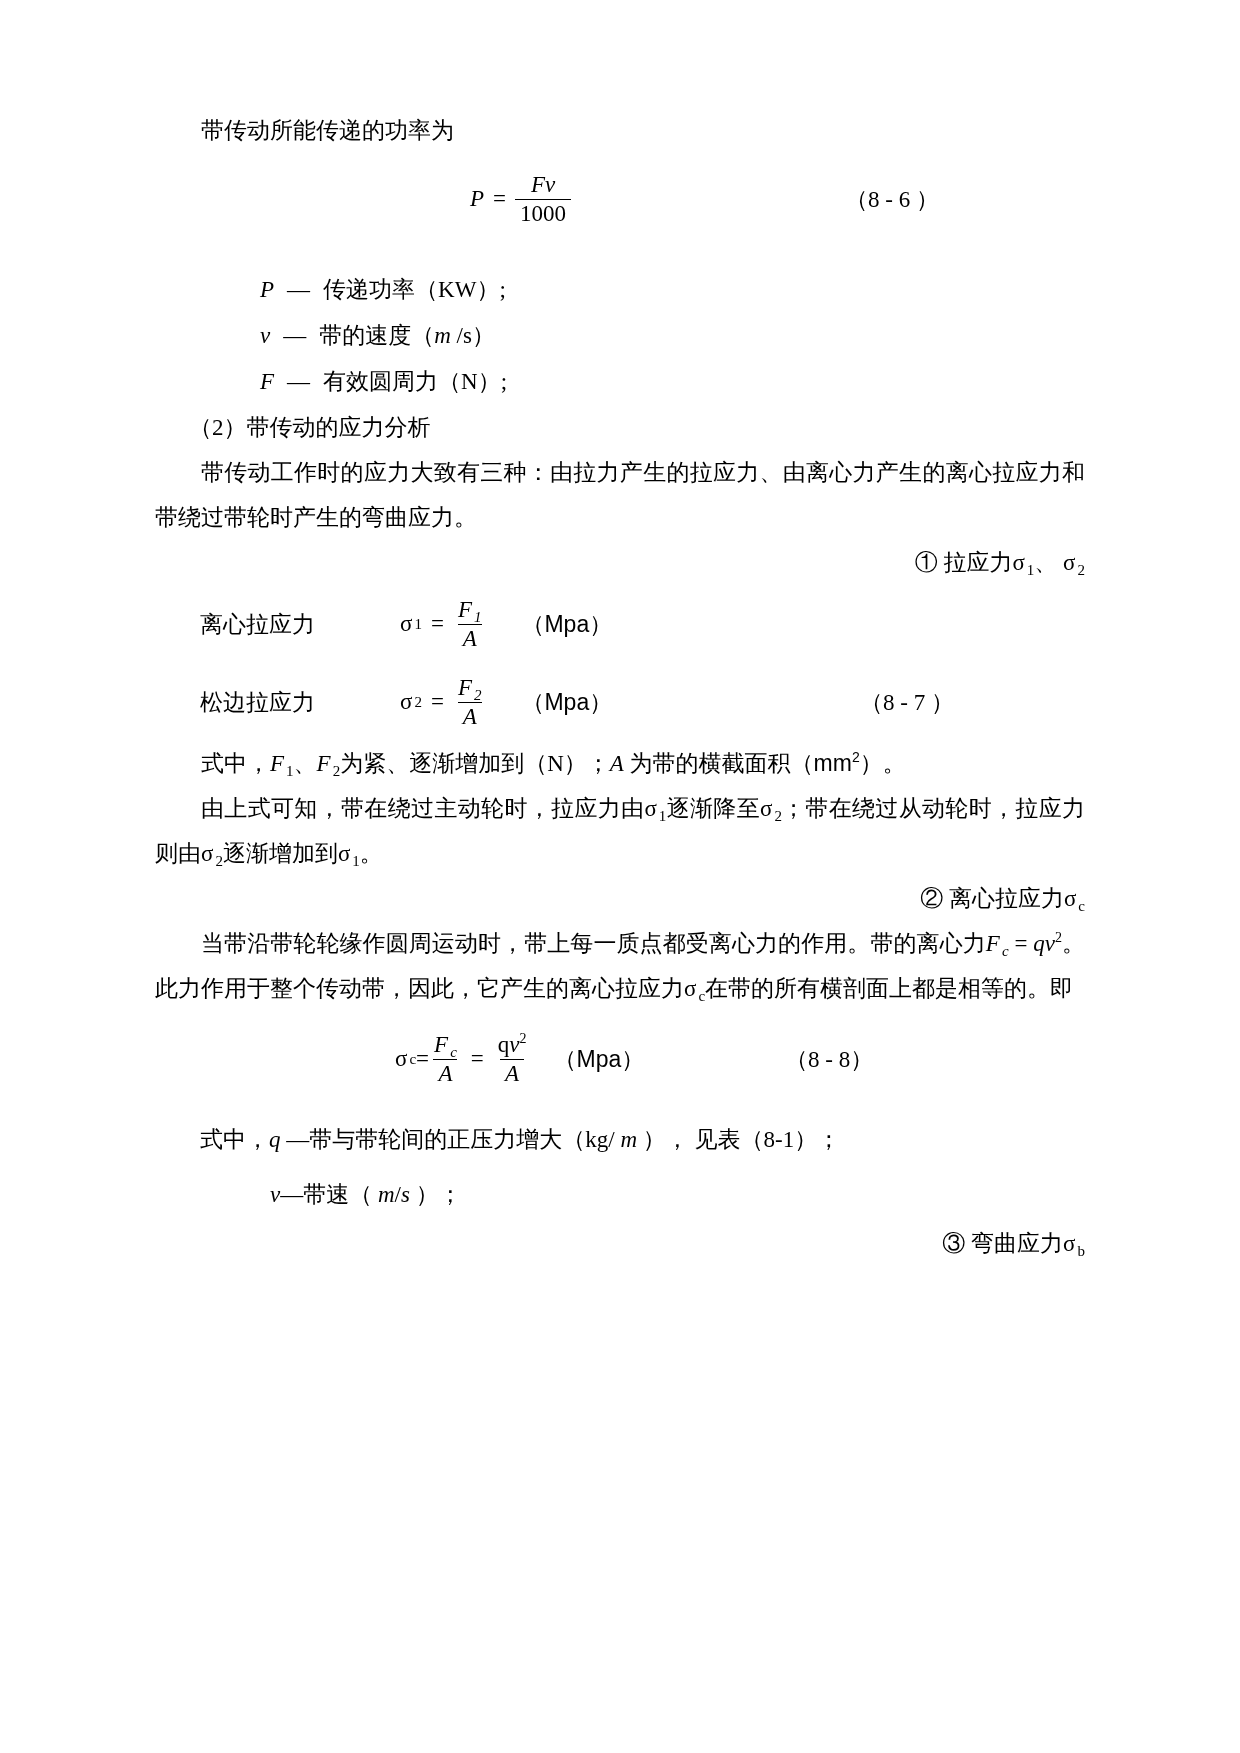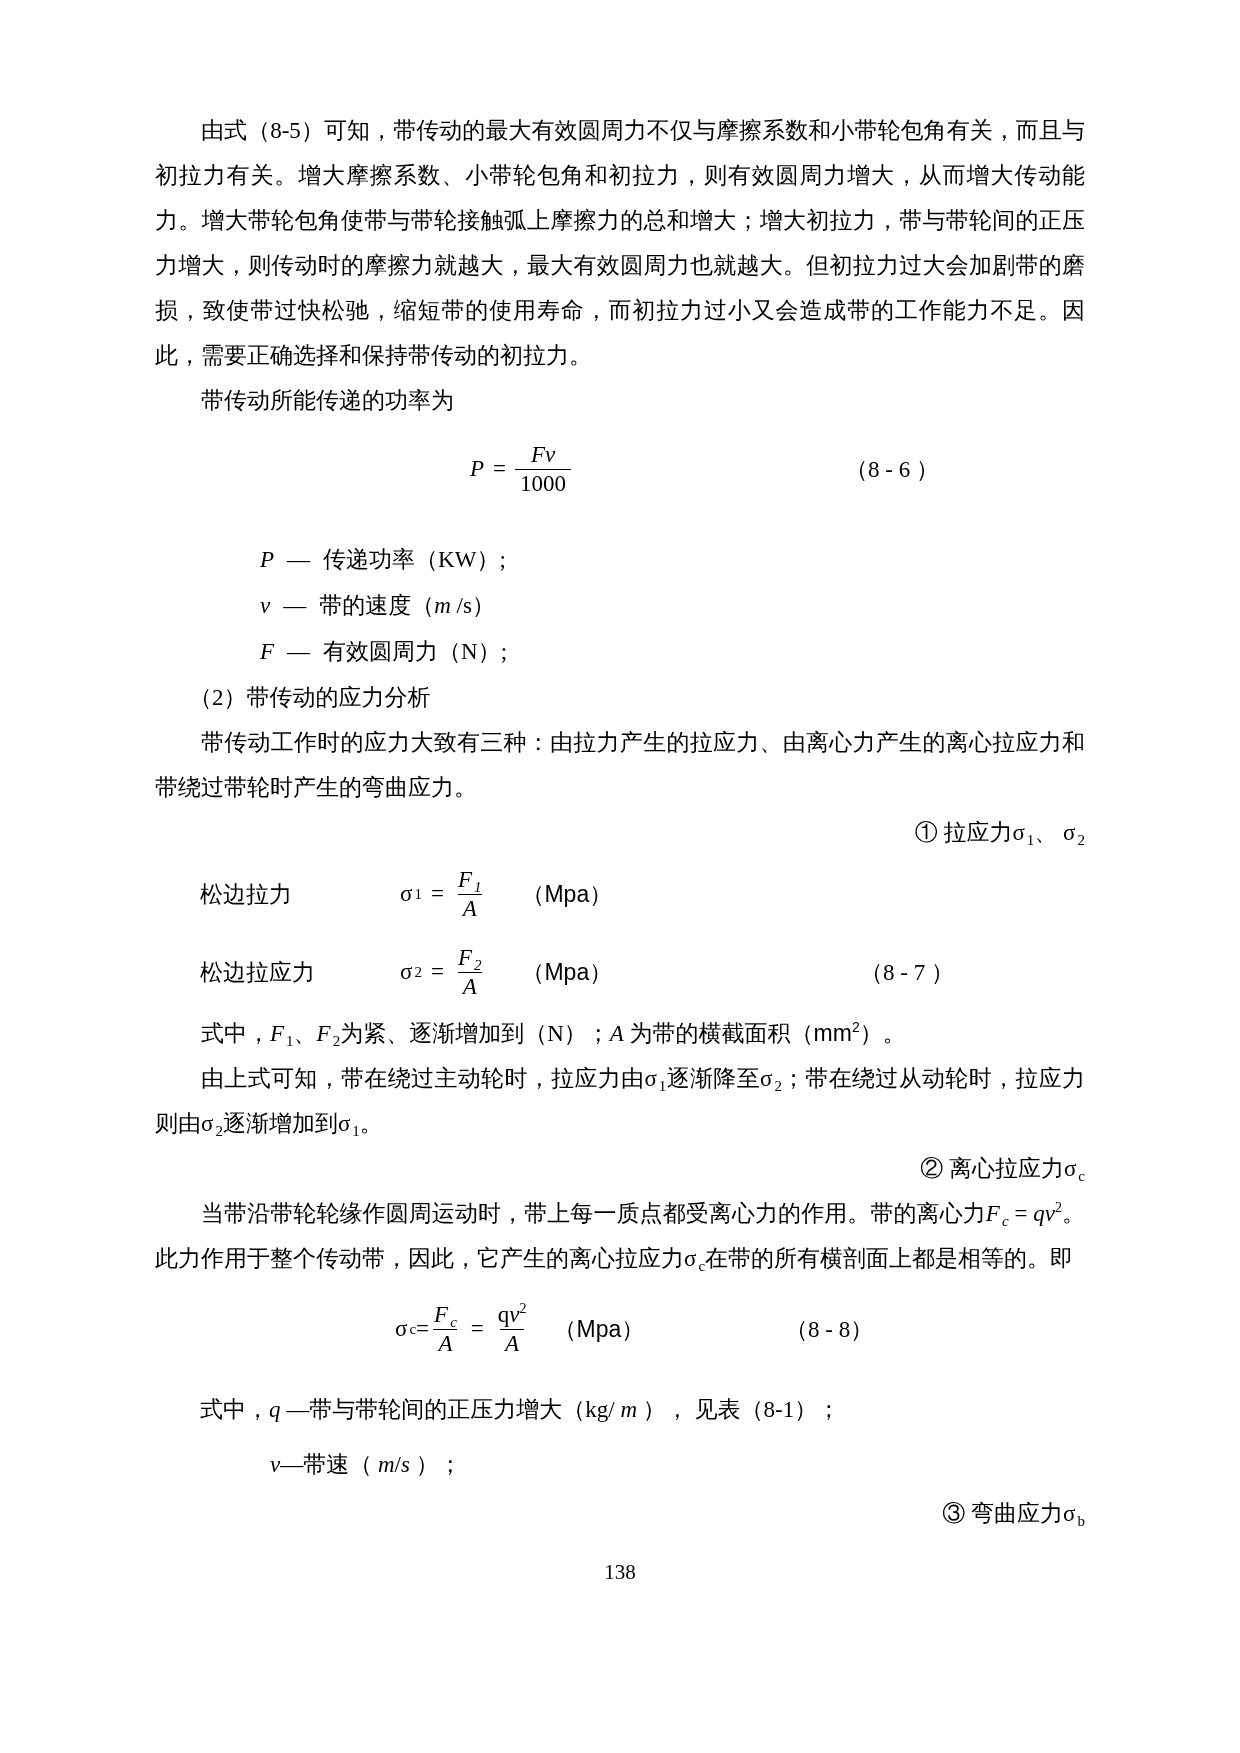--- a/index.html
+++ b/index.html
@@ -58,21 +58,20 @@
   .defs88 .da { margin-left:115px; margin-top:10px; text-align:left; }
 
   .item3 { margin-top:4px; }
   .pagenum { margin-top:14px; text-align:center; font-size:21px; }
 </style>
 </head>
 <body>
 
 <div class="content">
 
-  <p class="indent">由式（8-5）可知，带传动的最大有效圆周力不仅与摩擦系数和小带轮包角有关，而且与初拉力有关。增大摩擦系数、小带轮包角和初拉力，则有效圆周力增大，从而增大传动能力。增大带轮包角使带与带轮接触弧上摩擦力的总和增大；增大初拉力，带与带轮间的正压力增大，则传动时的摩擦力就越大，最大有效圆周力也就越大。但初拉力过大会加剧带的磨损，致使带过快松驰，缩短带的使用寿命，而初拉力过小又会造成带的工作能力不足。因此，需要正确选择和保持带传动的初拉力。</p>
 
   <p class="indent left">带传动所能传递的功率为</p>
 
   <div class="eqrow eq86">
     <span class="eqbody">
       <span class="i">P</span>
       <span class="eqsign">=</span>
       <span class="frac">
         <span class="num i">Fv</span>
         <span class="den">1000</span>
@@ -93,21 +92,21 @@
     </p>
   </div>
 
   <p class="h2">（2）带传动的应力分析</p>
 
   <p class="indent">带传动工作时的应力大致有三种：由拉力产生的拉应力、由离心力产生的离心拉应力和带绕过带轮时产生的弯曲应力。</p>
 
   <p class="item"><span>① 拉应力</span><span>σ</span><sub>1</sub><span>、 </span><span>σ</span><sub>2</sub></p>
 
   <div class="eqrow eq87row">
-    <span class="rowlabel">松边拉力</span>
+    <span class="rowlabel">离心拉应力</span>
     <span class="eqbody">
       <span>σ</span>
         <sub>1</sub>
       <span class="eqsign">=</span>
       <span class="frac">
         <span class="num"><span class="i">F</span><sub class="i">1</sub></span>
         <span class="den i">A</span>
       </span>
     </span>
     <span class="unit sans">（Mpa）</span>
@@ -156,15 +155,14 @@
     <span class="eqtag">（8 - 8）</span>
   </div>
 
   <div class="defs88">
     <p class="dq"><span>式中，</span><span class="i">q</span><span> —带与带轮间的正压力增大（kg/ </span><span class="i">m</span><span> ）， 见表（8-1）；</span></p>
     <p class="dv"><span class="i">v</span><span>—带速（ </span><span class="i">m</span><span>/</span><span class="i">s</span><span> ）；</span></p>
   </div>
 
   <p class="item item3"><span>③ 弯曲应力</span><span>σ</span><sub>b</sub></p>
 
-  <div class="pagenum">138</div>
 
 </div>
 
 </body></html>

